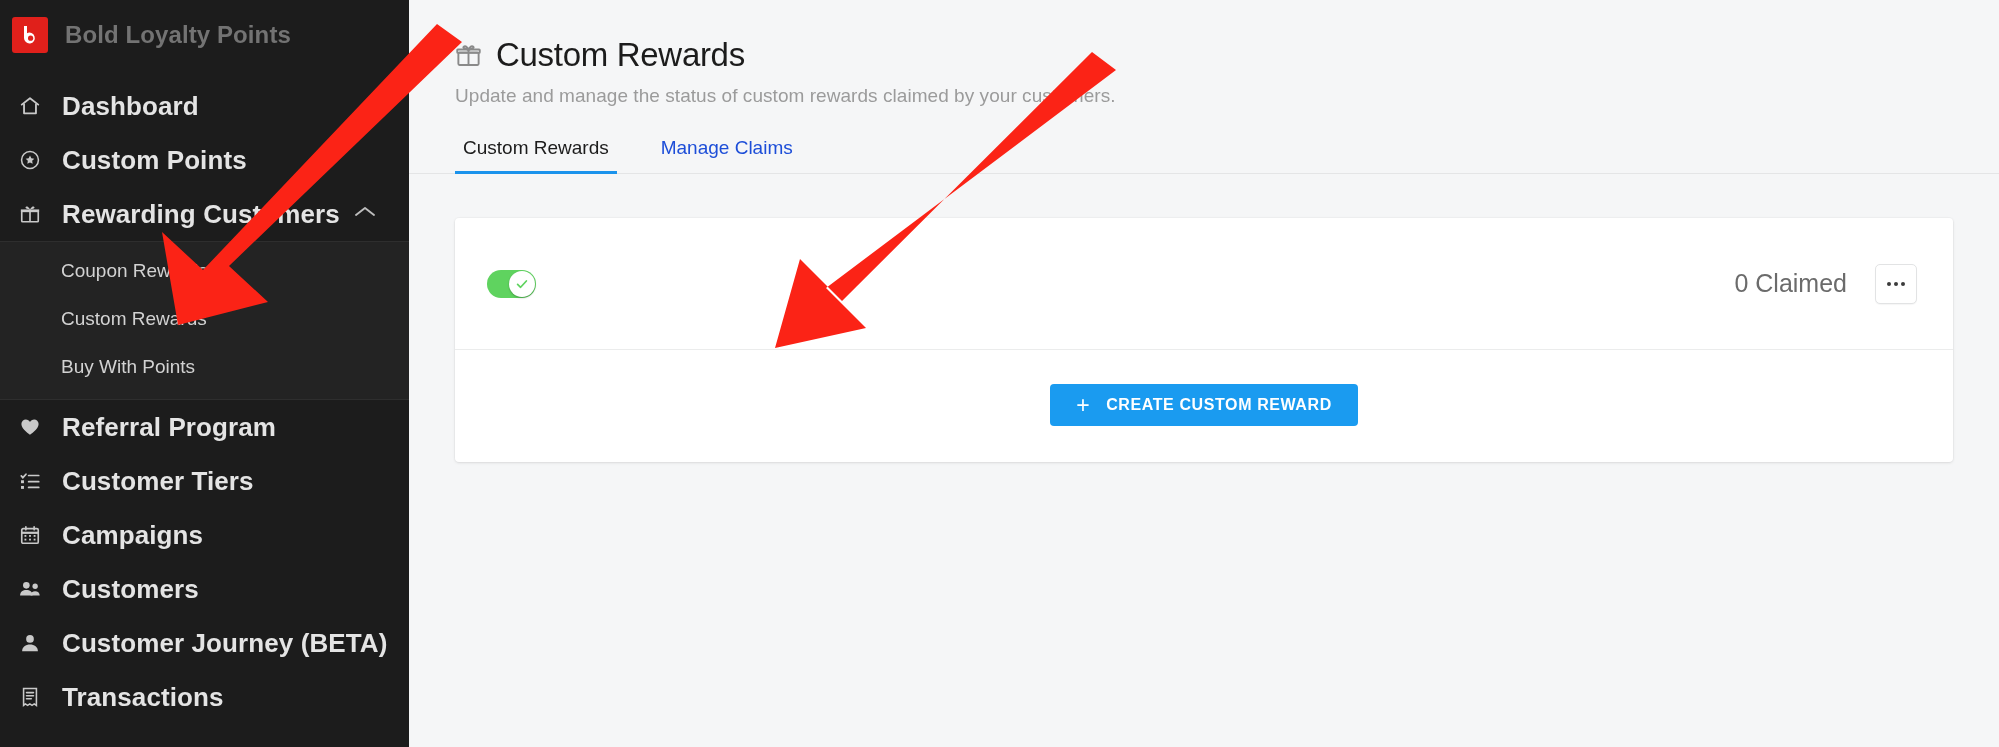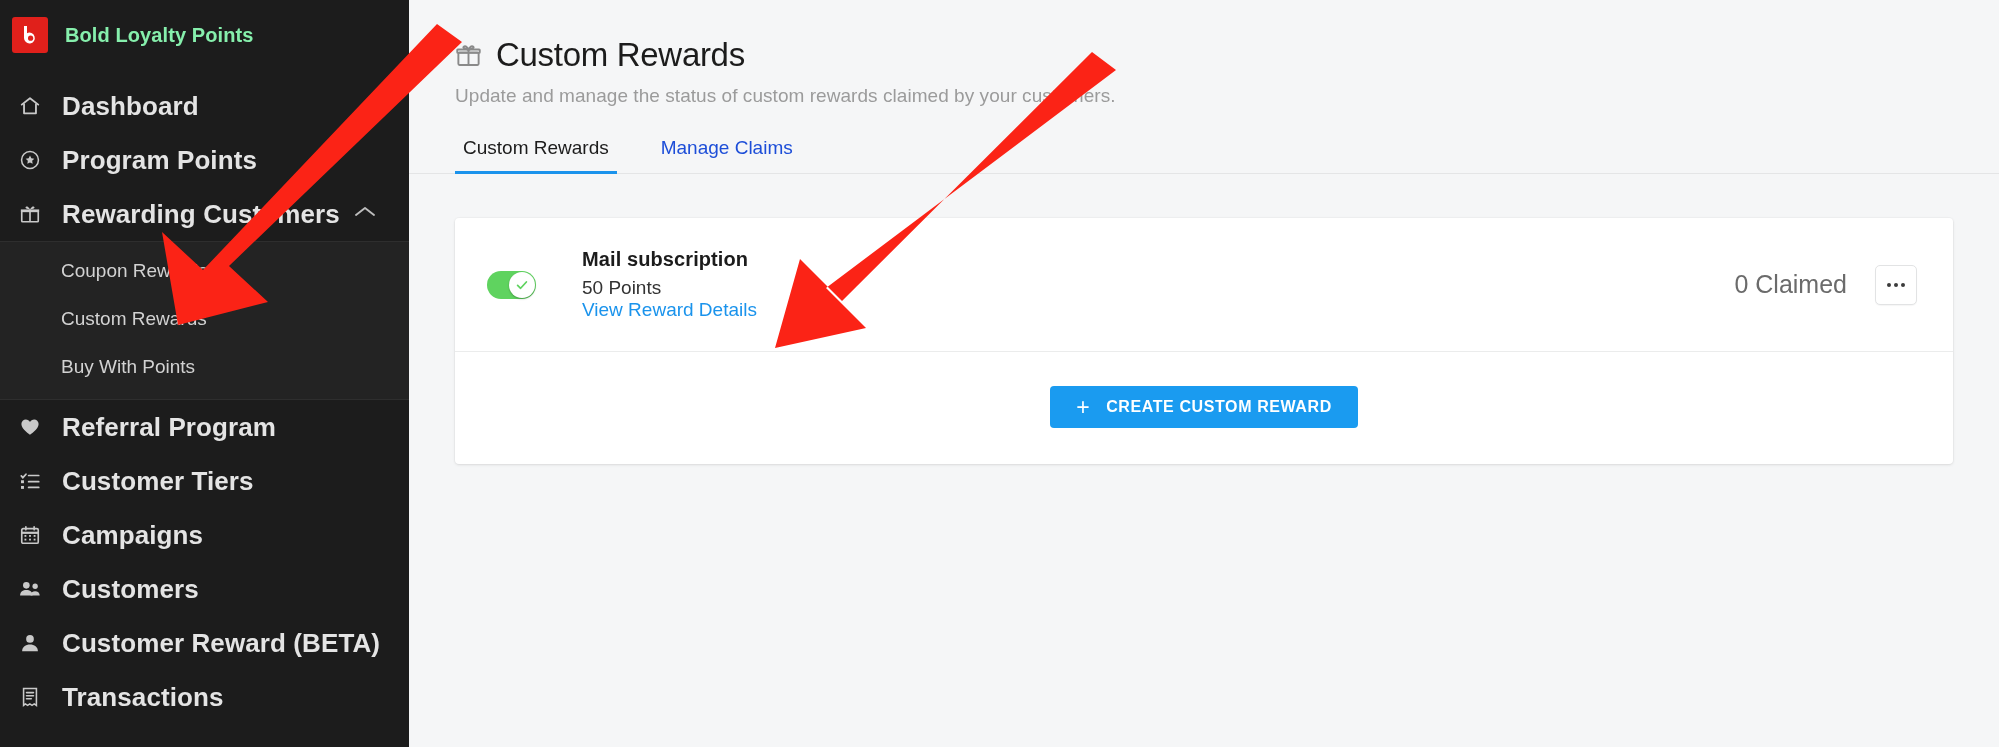--- a/index.html
+++ b/index.html
@@ -27,21 +27,21 @@
   }
   .brand-logo {
     width: 36px; height: 36px;
     background: #e0201b;
     border-radius: 3px;
     display: flex; align-items: center; justify-content: center;
     flex: 0 0 auto;
   }
   .brand-logo svg { display:block; }
   .brand-name {
-    font-size: 20px; font-weight: bold; color: #86efac;
+    font-size: 24px; font-weight: bold; color: #737373;
     letter-spacing: .1px;
   }
 
   .nav { padding-top: 9px; }
   .nav-item {
     display: flex; align-items: center;
     height: 54px;
     padding-left: 17px;
     gap: 19px;
     cursor: pointer;
@@ -232,21 +232,21 @@
         <span class="nav-label">Dashboard</span>
       </div>
 
       <div class="nav-item">
         <span class="nav-icon">
           <svg width="22" height="22" viewBox="0 0 24 24" fill="none" stroke="currentColor" stroke-width="1.7">
             <circle cx="12" cy="12" r="9.2"></circle>
             <path d="M12 7.2 l1.45 2.95 3.25.47 -2.35 2.29 .55 3.23 -2.9 -1.53 -2.9 1.53 .55 -3.23 -2.35 -2.29 3.25 -.47 Z" fill="currentColor" stroke="none"></path>
           </svg>
         </span>
-        <span class="nav-label">Program Points</span>
+        <span class="nav-label">Custom Points</span>
       </div>
 
       <div class="nav-item">
         <span class="nav-icon">
           <svg width="22" height="22" viewBox="0 0 24 24" fill="none" stroke="currentColor" stroke-width="1.8">
             <rect x="3" y="9" width="18" height="11.5" rx="1"></rect>
             <path d="M2 7 h20 v3 H2 Z" fill="currentColor" stroke="none"></path>
             <path d="M12 7 V20.5"></path>
             <path d="M12 7 C12 7 9.8 2.8 7.6 4.2 C5.8 5.4 8.6 7 12 7 Z" fill="currentColor" stroke="none"></path>
             <path d="M12 7 C12 7 14.2 2.8 16.4 4.2 C18.2 5.4 15.4 7 12 7 Z" fill="currentColor" stroke="none"></path>
@@ -326,21 +326,21 @@
         <span class="nav-label">Customers</span>
       </div>
 
       <div class="nav-item">
         <span class="nav-icon">
           <svg width="22" height="22" viewBox="0 0 24 24" fill="currentColor">
             <circle cx="12" cy="7.6" r="4.2"></circle>
             <path d="M3.4 21 C3.4 16.2 7.3 13.6 12 13.6 C16.7 13.6 20.6 16.2 20.6 21 Z"></path>
           </svg>
         </span>
-        <span class="nav-label">Customer Reward (BETA)</span>
+        <span class="nav-label">Customer Journey (BETA)</span>
       </div>
 
       <div class="nav-item">
         <span class="nav-icon">
           <svg width="22" height="22" viewBox="0 0 24 24" fill="none" stroke="currentColor" stroke-width="1.7">
             <path d="M5 2.8 H19 V21.2 L16.6 19.6 L14.2 21.2 L11.8 19.6 L9.4 21.2 L7 19.6 L5 21.2 Z"></path>
             <path d="M8.2 7.2 H15.8 M8.2 10.6 H15.8 M8.2 14 H13.4" stroke-linecap="round"></path>
           </svg>
         </span>
         <span class="nav-label">Transactions</span>
@@ -380,25 +380,20 @@
 
       <div class="reward-row">
         <div class="toggle">
           <div class="toggle-knob">
             <svg width="14" height="14" viewBox="0 0 24 24" fill="none" stroke="currentColor" stroke-width="3" stroke-linecap="round" stroke-linejoin="round">
               <path d="M4.5 12.8 L9.6 17.6 L19.5 6.8"></path>
             </svg>
           </div>
         </div>
 
-        <div class="reward-info">
-          <div class="reward-name">Mail subscription</div>
-          <div class="reward-points">50 Points</div>
-          <a class="reward-link">View Reward Details</a>
-        </div>
 
         <div class="spacer"></div>
 
         <div class="claimed">0 Claimed</div>
 
         <div class="kebab">
           <span style="display:flex;gap:3px;">
             <i></i>
               <i></i>
               <i></i>

